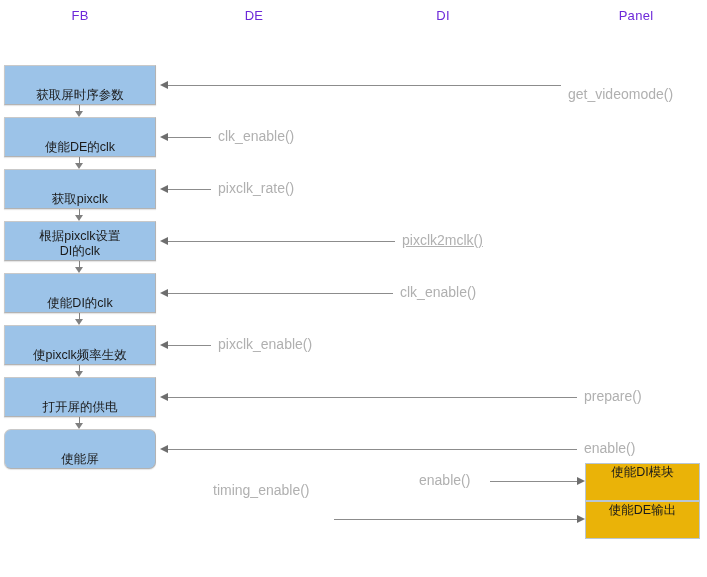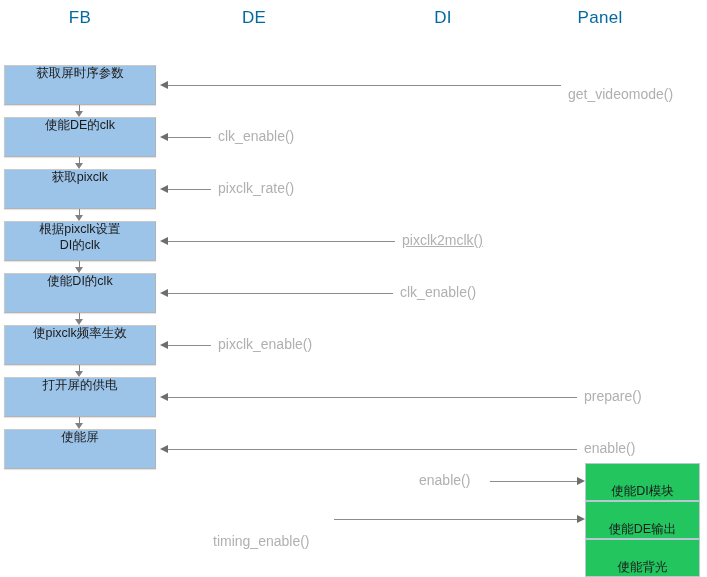--- a/index.html
+++ b/index.html
@@ -15,62 +15,62 @@
     width: 707px;
     height: 577px;
     background: #ffffff;
     overflow: hidden;
   }
 
   
   .col-header {
     position: absolute;
     top: 8px;
-    font-size: 17px;
-    color: #0369a1;
+    font-size: 13px;
+    color: #6d28d9;
     text-align: center;
     white-space: nowrap;
     letter-spacing: 0.3px;
   }
 
   
   .proc-box {
     position: absolute;
     left: 4px;
     width: 152px;
     height: 40px;
     box-sizing: border-box;
     background: #9cc3e8;
     border: 1px solid #b3b3b3;
     border-top-color: #c9c9c9;
     border-left-color: #c9c9c9;
     display: flex;
-    align-items: flex-start;
+    align-items: flex-end;
     justify-content: center;
     text-align: center;
     font-size: 12.5px;
     color: #1a1a1a;
     line-height: 1.25;
     box-shadow: 0 1px 1px rgba(0,0,0,0.10);
   }
   .proc-box .two-line {
     display: block;
   }
 
   
   .panel-box {
     position: absolute;
     left: 585px;
     width: 115px;
     height: 38px;
     box-sizing: border-box;
-    background: #22c55e;
+    background: #eab308;
     border: 1px solid #b9c6d4;
     display: flex;
-    align-items: flex-end;
+    align-items: flex-start;
     justify-content: center;
     text-align: center;
     font-size: 12.5px;
     color: #1a1a1a;
   }
 
   
   .v-conn {
     position: absolute;
     left: 79px;
@@ -119,21 +119,21 @@
   }
 </style>
 </head>
 <body>
 
 <div id="canvas">
 
   <div class="col-header" style="left:30px; width:100px;">FB</div>
   <div class="col-header" style="left:393px; width:100px;">DI</div>
   <div class="col-header" style="left:204px; width:100px;">DE</div>
-  <div class="col-header" style="left:550px; width:100px;">Panel</div>
+  <div class="col-header" style="left:586px; width:100px;">Panel</div>
 
   <div class="proc-box" style="top:65px;">
     <span>获取屏时序参数</span>
   </div>
   <div class="proc-box" style="top:117px;">
     <span>使能DE的clk</span>
   </div>
   <div class="proc-box" style="top:221px;">
     <span>
       <span class="two-line">根据pixclk设置</span>
@@ -145,21 +145,21 @@
   </div>
   <div class="proc-box" style="top:273px;">
     <span>使能DI的clk</span>
   </div>
   <div class="proc-box" style="top:325px;">
     <span>使pixclk频率生效</span>
   </div>
   <div class="proc-box" style="top:377px;">
     <span>打开屏的供电</span>
   </div>
-  <div class="proc-box" style="top:429px;">
+  <div class="proc-box" style="top:429px;border-radius:7px;">
     <span>使能屏</span>
   </div>
 
   <div class="v-conn" style="top:105px; height:7px;"></div>
   <div class="v-arrow-head" style="top:111px;"></div>
   <div class="v-conn" style="top:157px; height:7px;"></div>
   <div class="v-arrow-head" style="top:163px;"></div>
   <div class="v-conn" style="top:209px; height:7px;"></div>
   <div class="v-arrow-head" style="top:215px;"></div>
   <div class="v-conn" style="top:261px; height:7px;"></div>
@@ -200,27 +200,24 @@
   <div class="msg-label" style="left:584px; top:388px;text-align:right;">prepare()</div>
 
   <div class="h-arrow-left" style="left:160px; top:445px;"></div>
   <div class="h-line" style="left:168px; top:449px; width:409px;"></div>
   <div class="msg-label" style="left:584px; top:440px;">enable()</div>
 
   <div class="msg-label" style="left:419px; top:472px;">enable()</div>
   <div class="h-line" style="left:490px; top:481px; width:87px;"></div>
   <div class="h-arrow-right" style="left:577px; top:477px;"></div>
 
-  <div class="msg-label" style="left:213px; top:533px;">timing_enable()</div>
+  <div class="msg-label" style="left:213px; top:482px;">timing_enable()</div>
   <div class="h-line" style="left:334px; top:519px; width:243px;"></div>
   <div class="h-arrow-right" style="left:577px; top:515px;"></div>
 
   <div class="panel-box" style="top:463px;">
     <span>使能DI模块</span>
   </div>
   <div class="panel-box" style="top:501px;">
     <span>使能DE输出</span>
   </div>
-  <div class="panel-box" style="top:539px;">
-    <span>使能背光</span>
-  </div>
 
 </div>
 
 </body></html>

